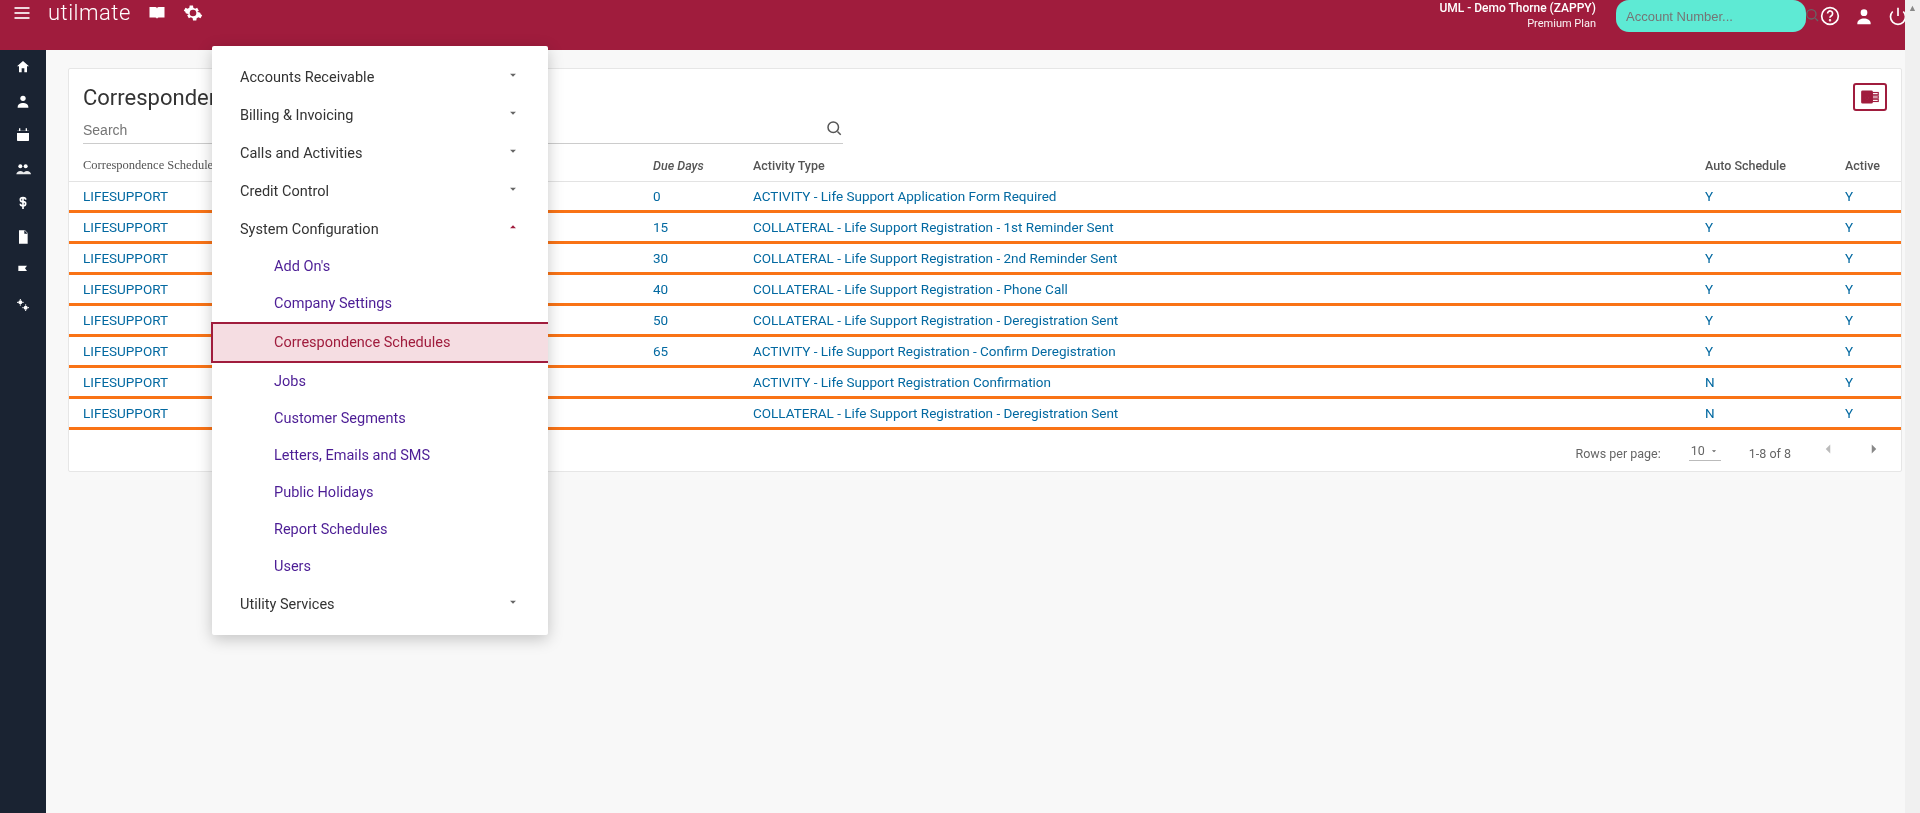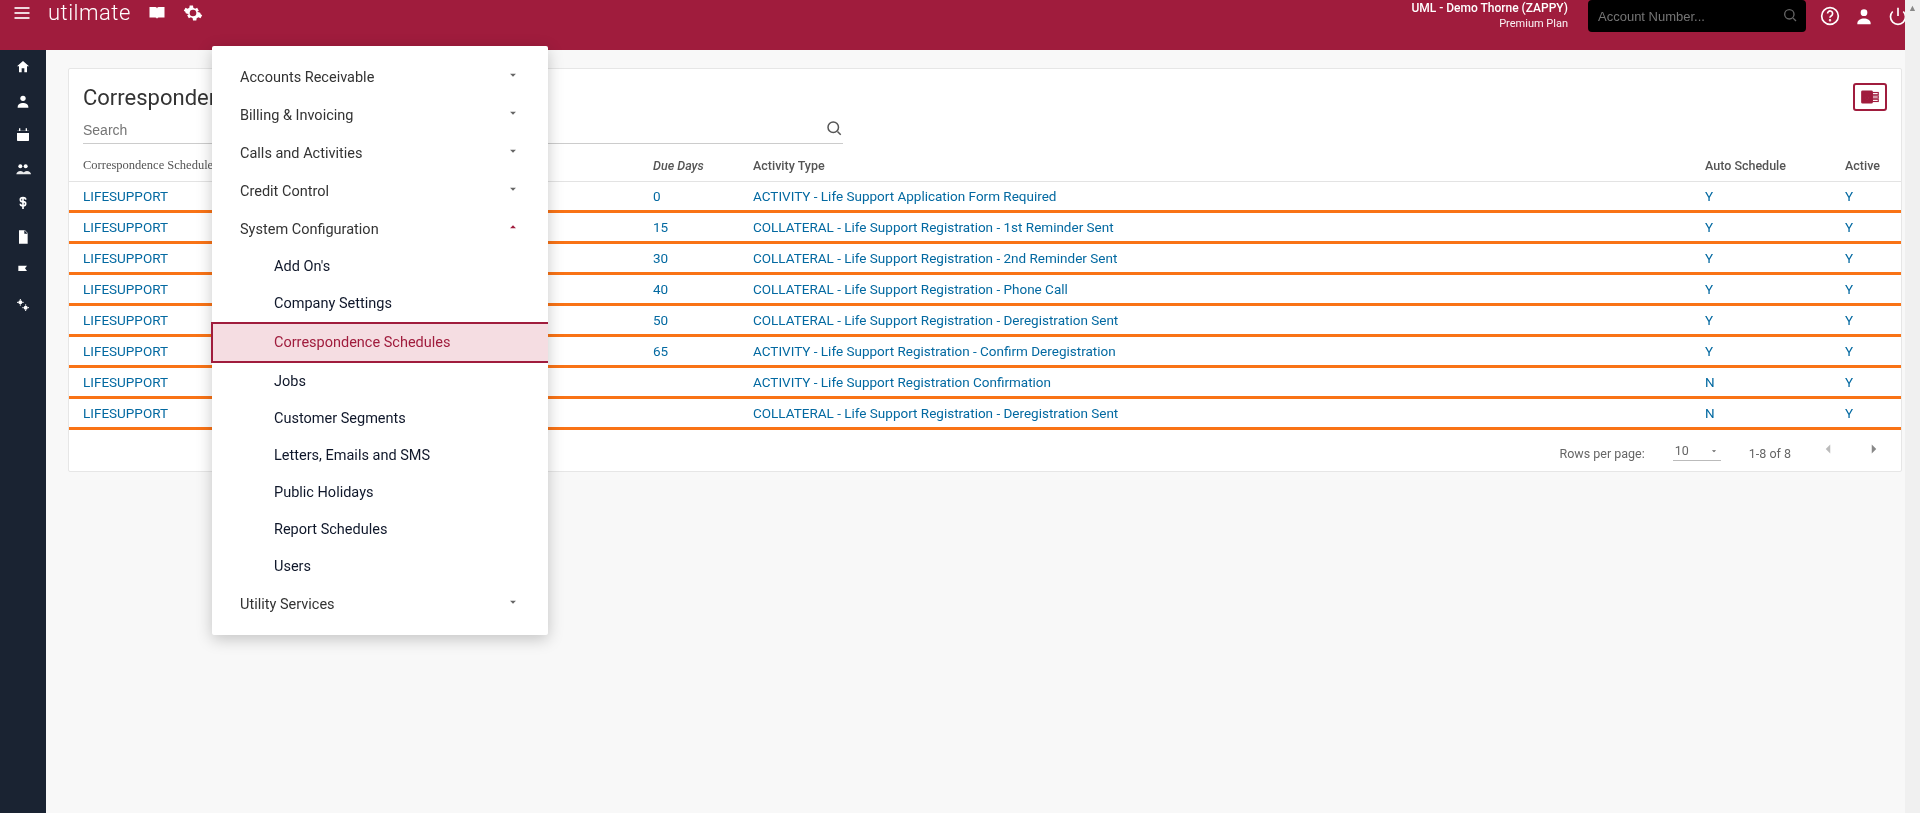--- a/index.html
+++ b/index.html
@@ -20,23 +20,23 @@
 }
 .header-left { display: flex; align-items: center; gap: 16px; }
 .header-right { margin-left: auto; display: flex; align-items: center; gap: 14px; }
 .menu-btn { cursor: pointer; }
 .logo { font-size: 22px; font-weight: 300; letter-spacing: 0.5px; }
 .header-icon { cursor: pointer; display:flex; align-items:center; }
 .org-block { text-align: right; font-size: 12px; line-height: 1.3; margin-right: 6px; }
 .org-name { font-weight: 500; }
 .org-plan { font-size: 11px; opacity: 0.95; }
 .search-box {
-  background: #000000; border-radius: 4px;
+  background: #5eead4; border-radius: 13px;
   display: flex; align-items: center;
-  width: 218px; height: 32px; padding: 0 8px;
+  width: 190px; height: 32px; padding: 0 8px;
 }
 .search-box input {
   border: none; outline: none; flex: 1;
   font-size: 13px; color: #666; background: transparent;
 }
 .search-box .sicon { color: #666; }
 
 .sidebar {
   position: fixed;
   left: 0; top: 50px; bottom: 0;
@@ -113,21 +113,21 @@
 .col4 { width: auto; }
 .col5 { width: 140px; }
 .col6 { width: 70px; }
 
 .pager {
   display: flex; align-items: flex-end; justify-content: flex-end;
   gap: 28px;
   padding: 10px 18px;
   font-size: 12.5px; color: #666;
 }
-.pager-dd { display: inline-flex; align-items: center; gap: 20px; border-bottom: 1px solid #bbb; padding: 2px 2px; cursor: pointer; }
+.pager-dd { display: inline-flex; align-items: center; gap: 4px; border-bottom: 1px solid #bbb; padding: 2px 2px; cursor: pointer; }
 .pager-arrow { color: #bbb; cursor: pointer; }
 .pager-arrow.enabled { color: #666; }
 
 
 .dropdown {
   position: absolute;
   left: 212px; top: 46px;
   width: 336px;
   background: #fff;
   box-shadow: 0 4px 16px rgba(0,0,0,0.22);
@@ -141,21 +141,21 @@
   color: #333;
   cursor: pointer;
   font-size: 14.5px;
 }
 .dd-group .chev { color: #666; }
 .dd-group.expanded .chev { color: #a01c3d; }
 .dd-sub {
   padding: 10px 28px 10px 62px;
   cursor: pointer;
   font-size: 14.5px;
-  color: #0f172a;
+  color: #4c1d95;
 }
 .dd-sub.active {
   background: #f5dde2;
   color: #a01c3d;
   border: 2px solid #a01c3d;
   border-left-width: 2px;
   border-right: none;
   margin-left: -1px;
   padding-left: 61px;
 }

